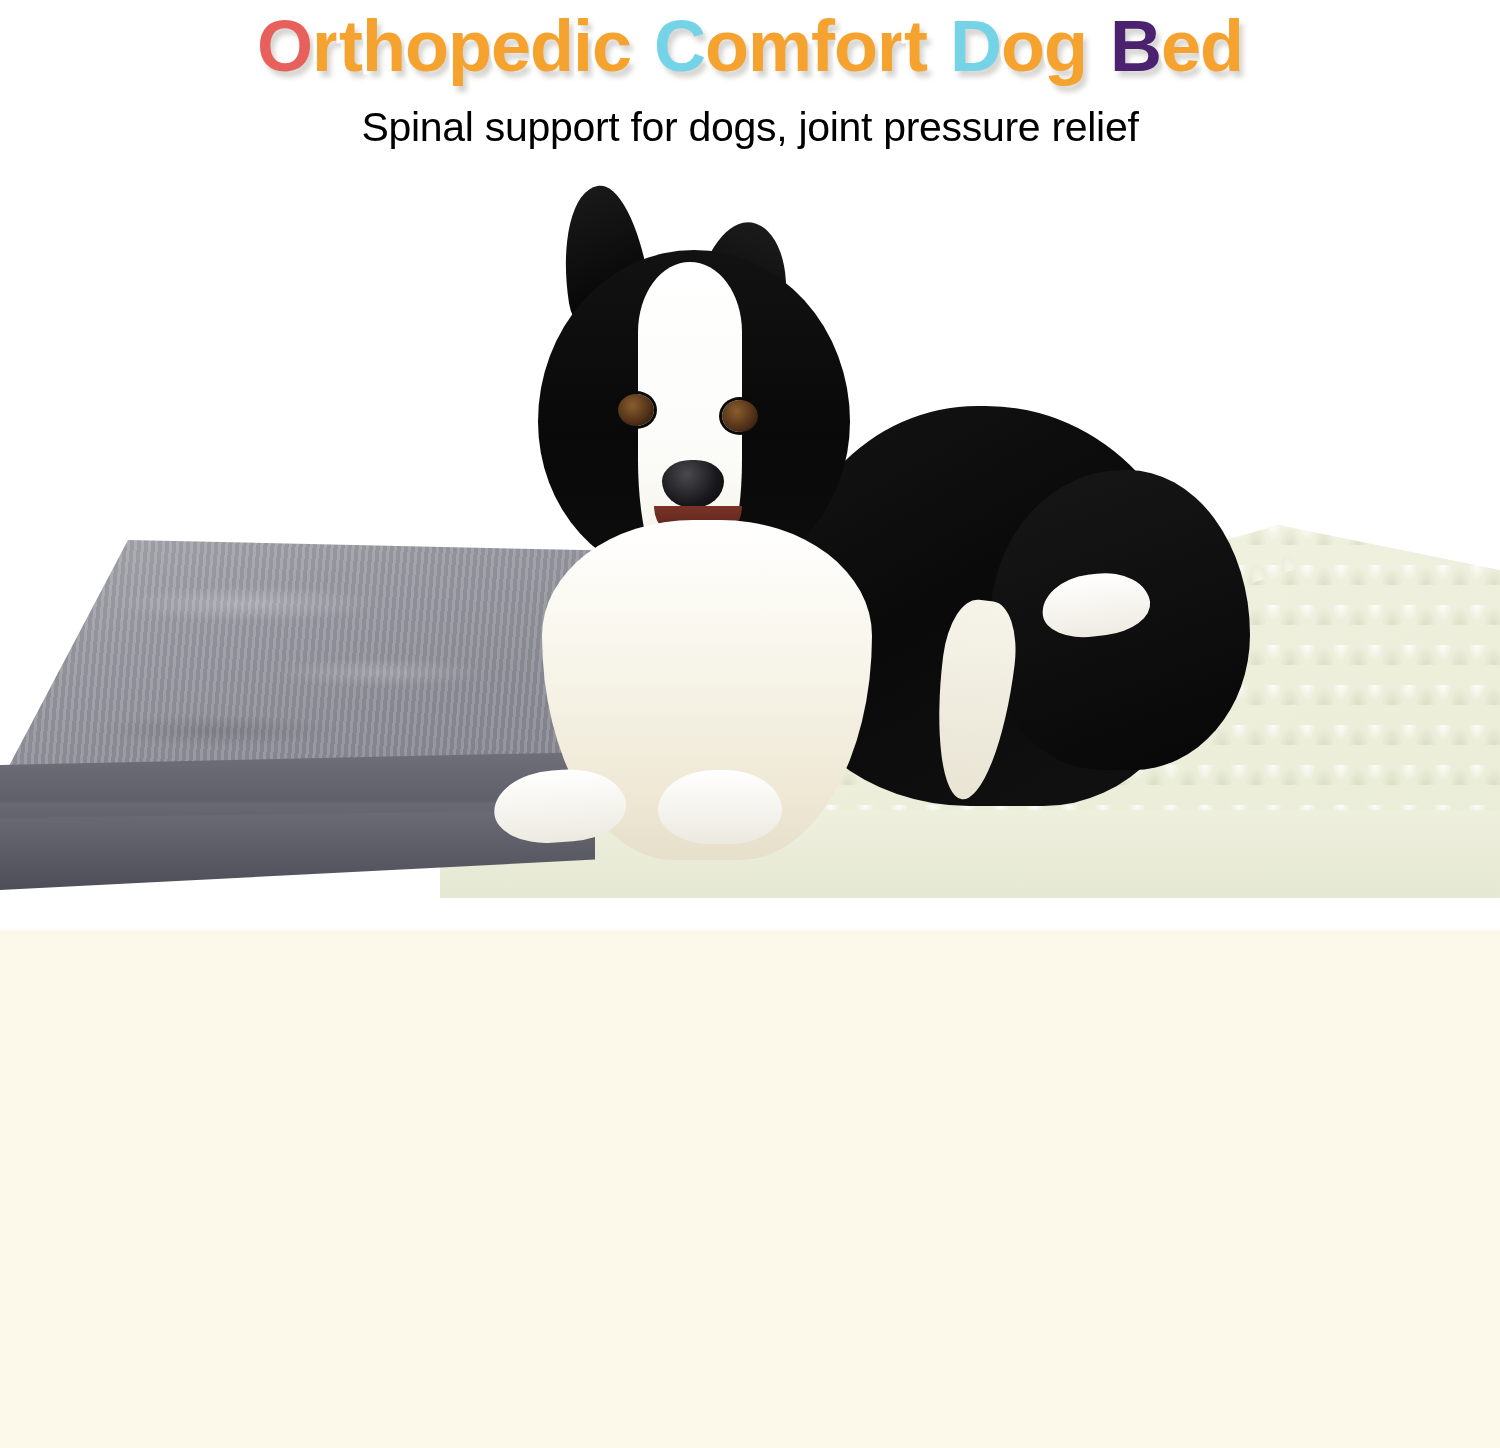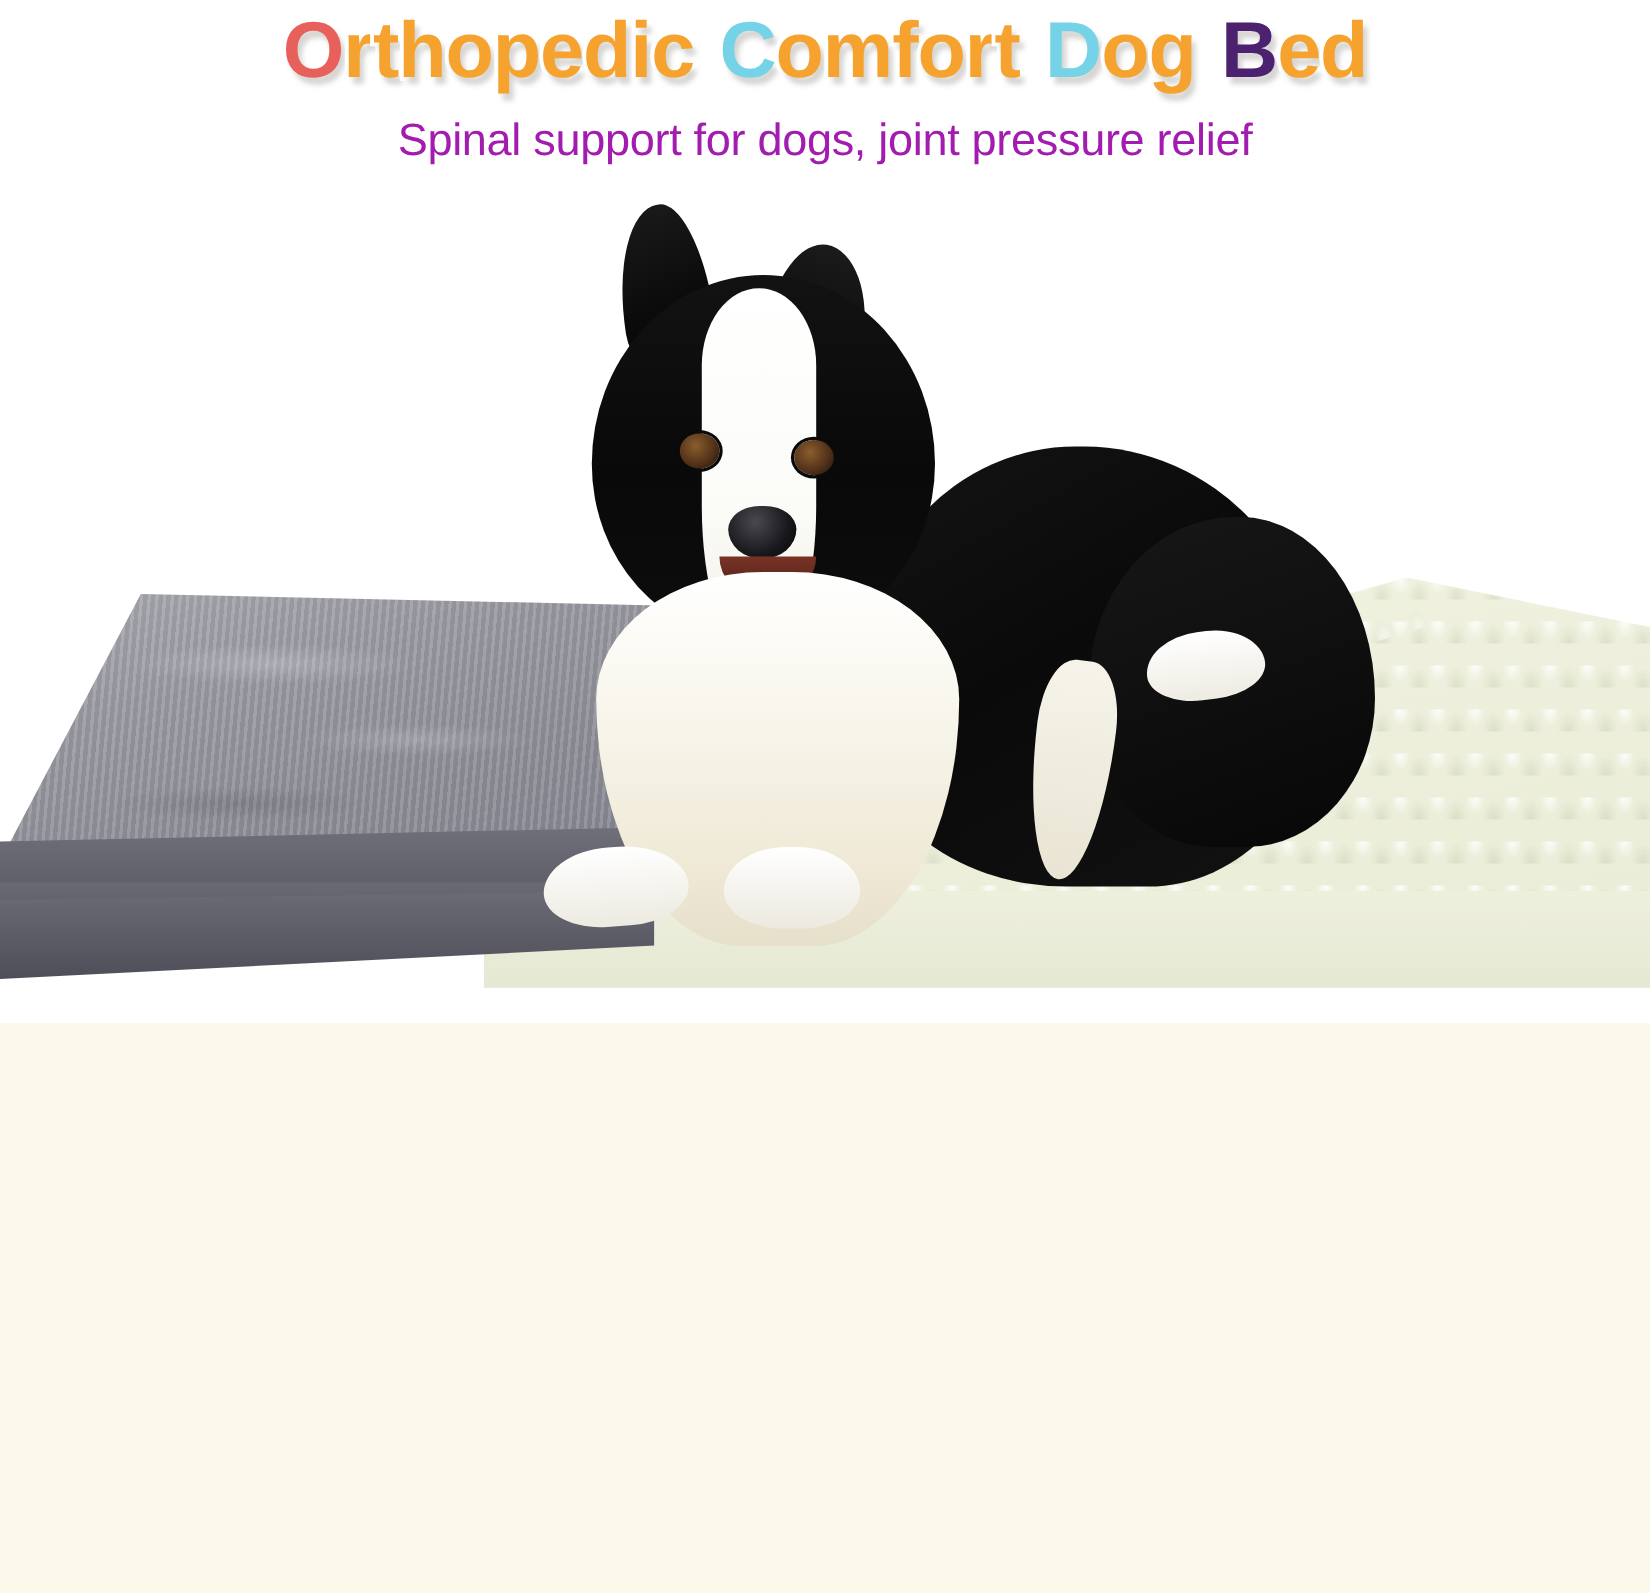--- a/index.html
+++ b/index.html
@@ -55,21 +55,21 @@
   #headline .ch.cyan   { color: #74d3e6; }
   #headline .ch.purple { color: #4c2170; }
 
   #subhead {
     position: absolute;
     left: 0; top: 104px;
     width: 1500px;
     text-align: center;
     font-size: 41px;
     font-weight: 400;
-    color: #a21caf;
+    color: #000000;
     letter-spacing: -0.3px;
     white-space: nowrap;
   }
 
   
   #product {
     position: absolute;
     left: 0; top: 170px;
     width: 1500px;
     height: 745px;

